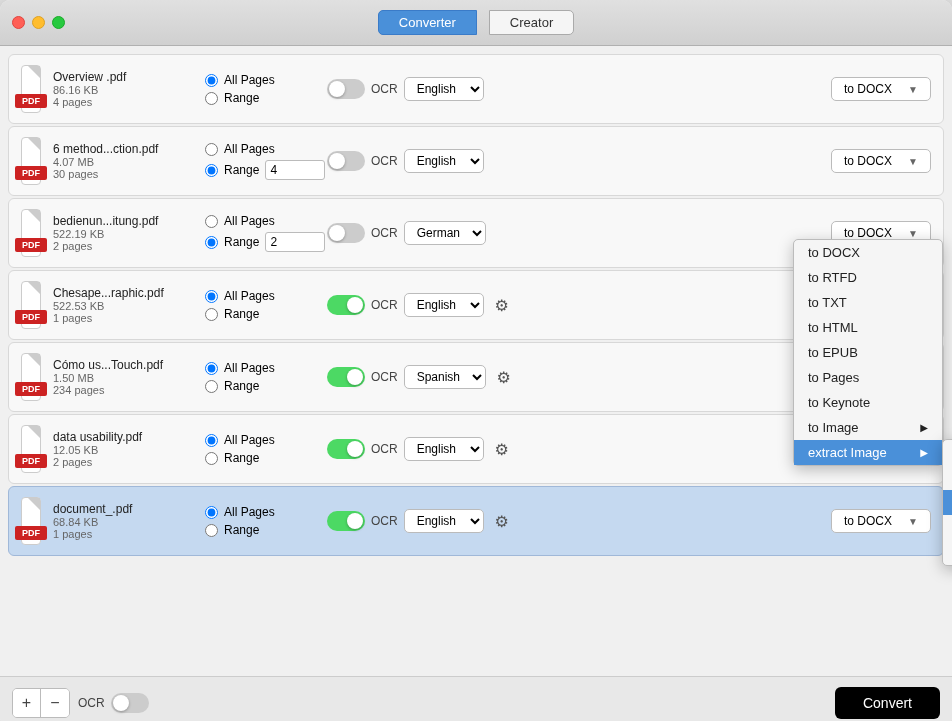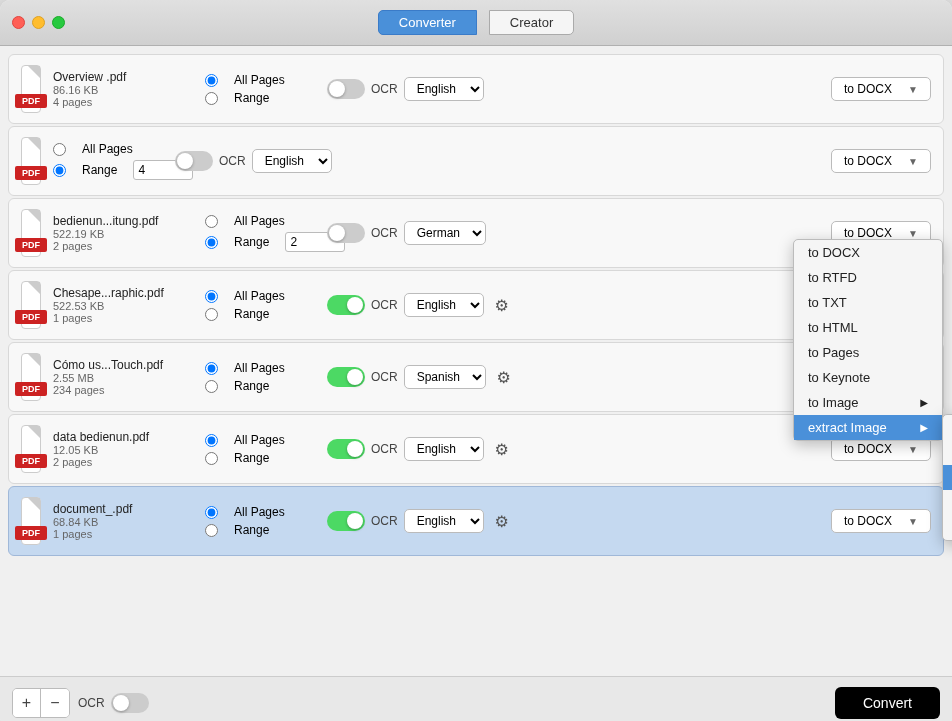--- a/index.html
+++ b/index.html
@@ -136,21 +136,21 @@
     .page-options {
       display: flex;
       flex-direction: column;
       gap: 4px;
       width: 110px;
       flex-shrink: 0;
     }
     .radio-row {
       display: flex;
       align-items: center;
-      gap: 16px;
+      gap: 6px;
       font-size: 12px;
     }
     .radio-row input[type=radio] { cursor: pointer; }
     .range-input {
       width: 60px;
       padding: 2px 4px;
       font-size: 12px;
       border: 1px solid #bbb;
       border-radius: 3px;
       background: white;
@@ -369,20 +369,25 @@
         <button class="format-btn">
           <span>to DOCX</span>
           <span class="arrow">▼</span>
         </button>
       </div>
 
       <div class="file-row">
         <div class="pdf-icon">
           <div class="pdf-badge">PDF</div>
         </div>
+        <div class="file-info">
+          <div class="file-name">6 method...ction.pdf</div>
+          <div class="file-size">4.07 MB</div>
+          <div class="file-pages">30 pages</div>
+        </div>
         <div class="page-options">
           <div class="radio-row">
             <input type="radio" name="pages2" style="">
             <label>All Pages</label>
           </div>
           <div class="radio-row">
             <input type="radio" name="pages2" checked="" style="">
             <label>Range</label>
             <input type="text" class="range-input" value="4" style="">
           </div>
@@ -432,20 +437,21 @@
         <button class="format-btn">
           <span>to DOCX</span>
           <span class="arrow">▼</span>
         </button>
 
         <div class="dropdown-menu" style="right:0; top:40px; z-index:200;">
           <div class="dropdown-item">to DOCX</div>
           <div class="dropdown-item">to RTFD</div>
           <div class="dropdown-item">to TXT</div>
           <div class="dropdown-item">to HTML</div>
+          <div class="dropdown-item">to EPUB</div>
           <div class="dropdown-item">to Pages</div>
           <div class="dropdown-item">to Keynote</div>
           <div class="dropdown-item" style="justify-content:space-between;align-items:center;">
             <span>to Image</span>
             <span class="chevron">▶</span>
           </div>
           <div class="dropdown-item highlighted" style="position:relative; justify-content:space-between;">
             <span>extract Image</span>
             <span class="chevron">▶</span>
 
@@ -493,21 +499,21 @@
           <span class="arrow">▼</span>
         </button>
       </div>
 
       <div class="file-row">
         <div class="pdf-icon">
           <div class="pdf-badge">PDF</div>
         </div>
         <div class="file-info">
           <div class="file-name">Cómo us...Touch.pdf</div>
-          <div class="file-size">2.55 MB</div>
+          <div class="file-size">1.50 MB</div>
           <div class="file-pages">234 pages</div>
         </div>
         <div class="page-options">
           <div class="radio-row">
             <input type="radio" name="pages5" checked="" style="">
             <label>All Pages</label>
           </div>
           <div class="radio-row">
             <input type="radio" name="pages5" style="">
             <label>Range</label>
@@ -526,21 +532,21 @@
           <span>extract Image</span>
           <span class="arrow">▼</span>
         </button>
       </div>
 
       <div class="file-row">
         <div class="pdf-icon">
           <div class="pdf-badge">PDF</div>
         </div>
         <div class="file-info">
-          <div class="file-name">data bedienun.pdf</div>
+          <div class="file-name">data usability.pdf</div>
           <div class="file-size">12.05 KB</div>
           <div class="file-pages">2 pages</div>
         </div>
         <div class="page-options">
           <div class="radio-row">
             <input type="radio" name="pages6" checked="" style="">
             <label>All Pages</label>
           </div>
           <div class="radio-row">
             <input type="radio" name="pages6" style="">

